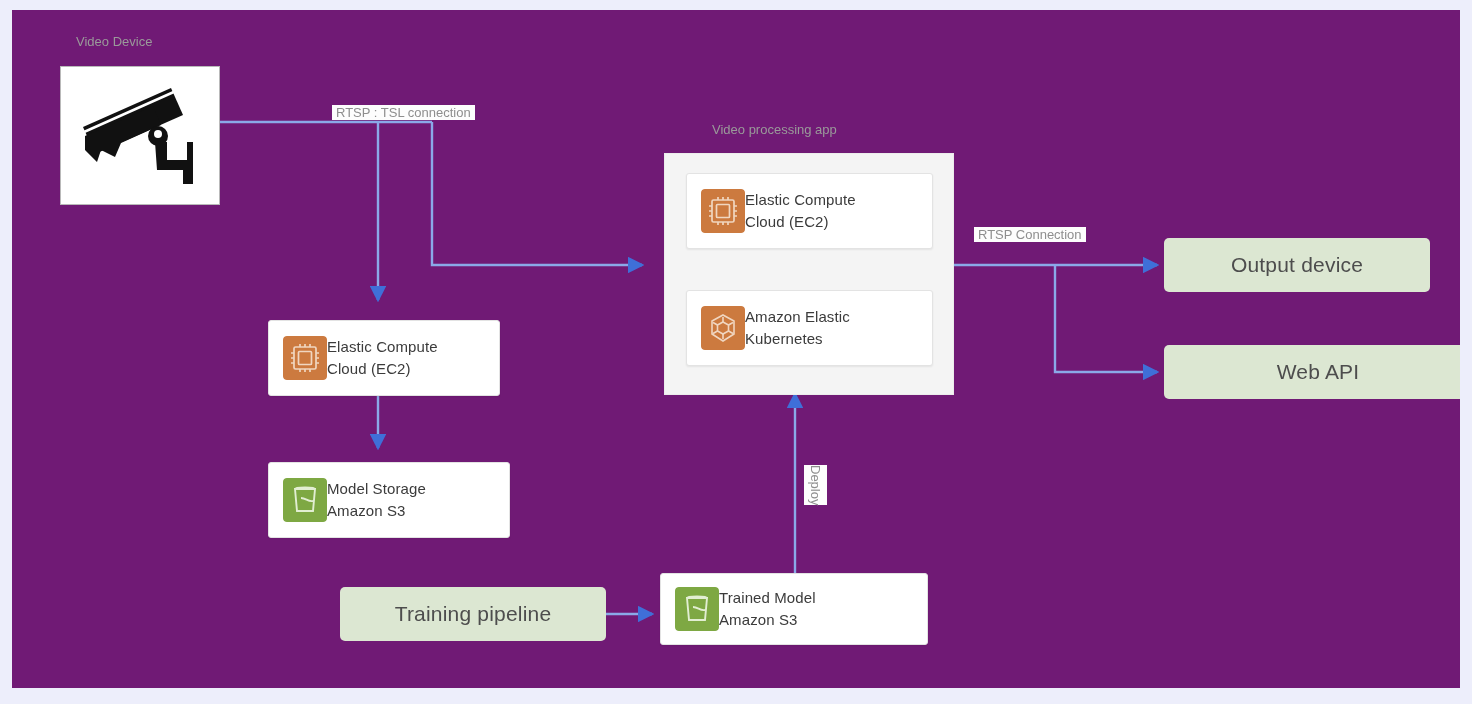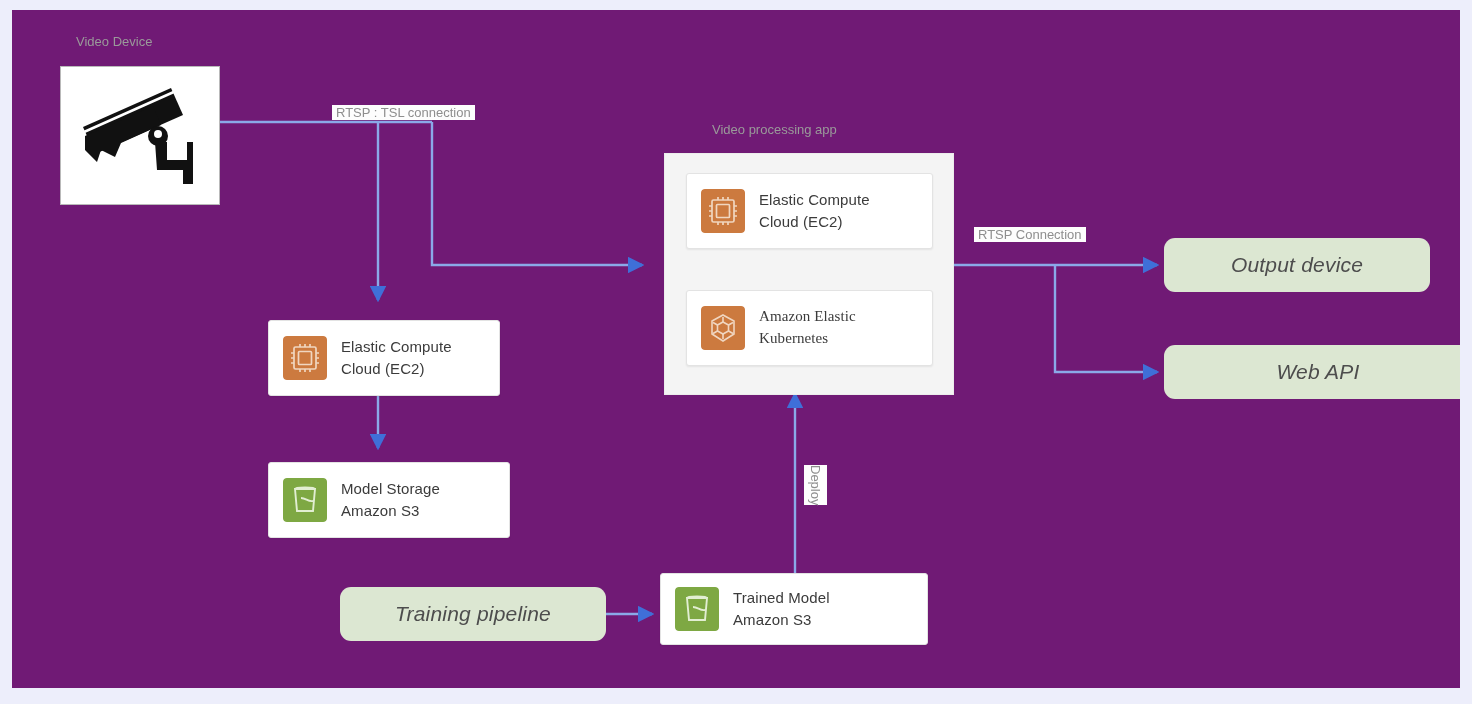--- a/index.html
+++ b/index.html
@@ -33,21 +33,20 @@
   
   .card {
     position: absolute;
     background: #ffffff;
     border: 1px solid #e3e3e3;
     border-radius: 3px;
     box-shadow: 0 1px 2px rgba(0,0,0,0.07);
     display: flex;
     align-items: center;
     padding: 0 14px;
-    gap: 14px;
   }
 
   .svc-icon {
     width: 44px;
     height: 44px;
     border-radius: 4px;
     flex: 0 0 44px;
     display: block;
   }
 
@@ -103,28 +102,27 @@
     width: 290px;
     height: 242px;
     background: #f4f4f4;
     border: 1px solid #ececec;
   }
 
   
   .pill {
     position: absolute;
     background: #dce7d2;
-    border-radius: 11px;
+    border-radius: 5px;
     display: flex;
     align-items: center;
     justify-content: center;
     color: #4d4d4d;
     font-size: 21px;
     letter-spacing: 0.2px;
-    font-style: italic;
   }
 </style>
 </head>
 <body>
 
 <div id="canvas">
 
   <svg id="wires" viewBox="0 0 1448 678" width="1448" height="678">
     <defs>
       <marker id="ah" markerWidth="7" markerHeight="7" refX="6" refY="3.5" orient="auto" markerUnits="strokeWidth">
@@ -223,21 +221,21 @@
         <path d="M8,17 L11,17 M8,22 L11,22 M8,27 L11,27"></path>
         <path d="M33,17 L36,17 M33,22 L36,22 M33,27 L36,27"></path>
       </g>
     </svg>
     <span class="svc-text">
       <span>Elastic Compute</span>
       <span class="l2">Cloud (EC2)</span>
     </span>
   </div>
 
-  <div class="card" style="left:674px; top:280px; width:247px; height:76px;font-family:Liberation Serif, serif;">
+  <div class="card" style="left:674px; top:280px; width:247px; height:76px;">
     <svg class="svc-icon" viewBox="0 0 44 44">
       <rect width="44" height="44" rx="3" fill="#cc7a3f"></rect>
       <g fill="none" stroke="#f0d6c0" stroke-width="1.6">
         <path d="M22,9 L33,15 L33,28 L22,35 L11,28 L11,15 Z"></path>
         <path d="M22,16 L27.5,19 L27.5,25 L22,28 L16.5,25 L16.5,19 Z"></path>
         <path d="M22,16 L22,11 M27.5,19 L32,16.5 M27.5,25 L32,27.5 M22,28 L22,33 M16.5,25 L12,27.5 M16.5,19 L12,16.5"></path>
       </g>
     </svg>
     <span class="svc-text">
       <span>Amazon Elastic</span>

